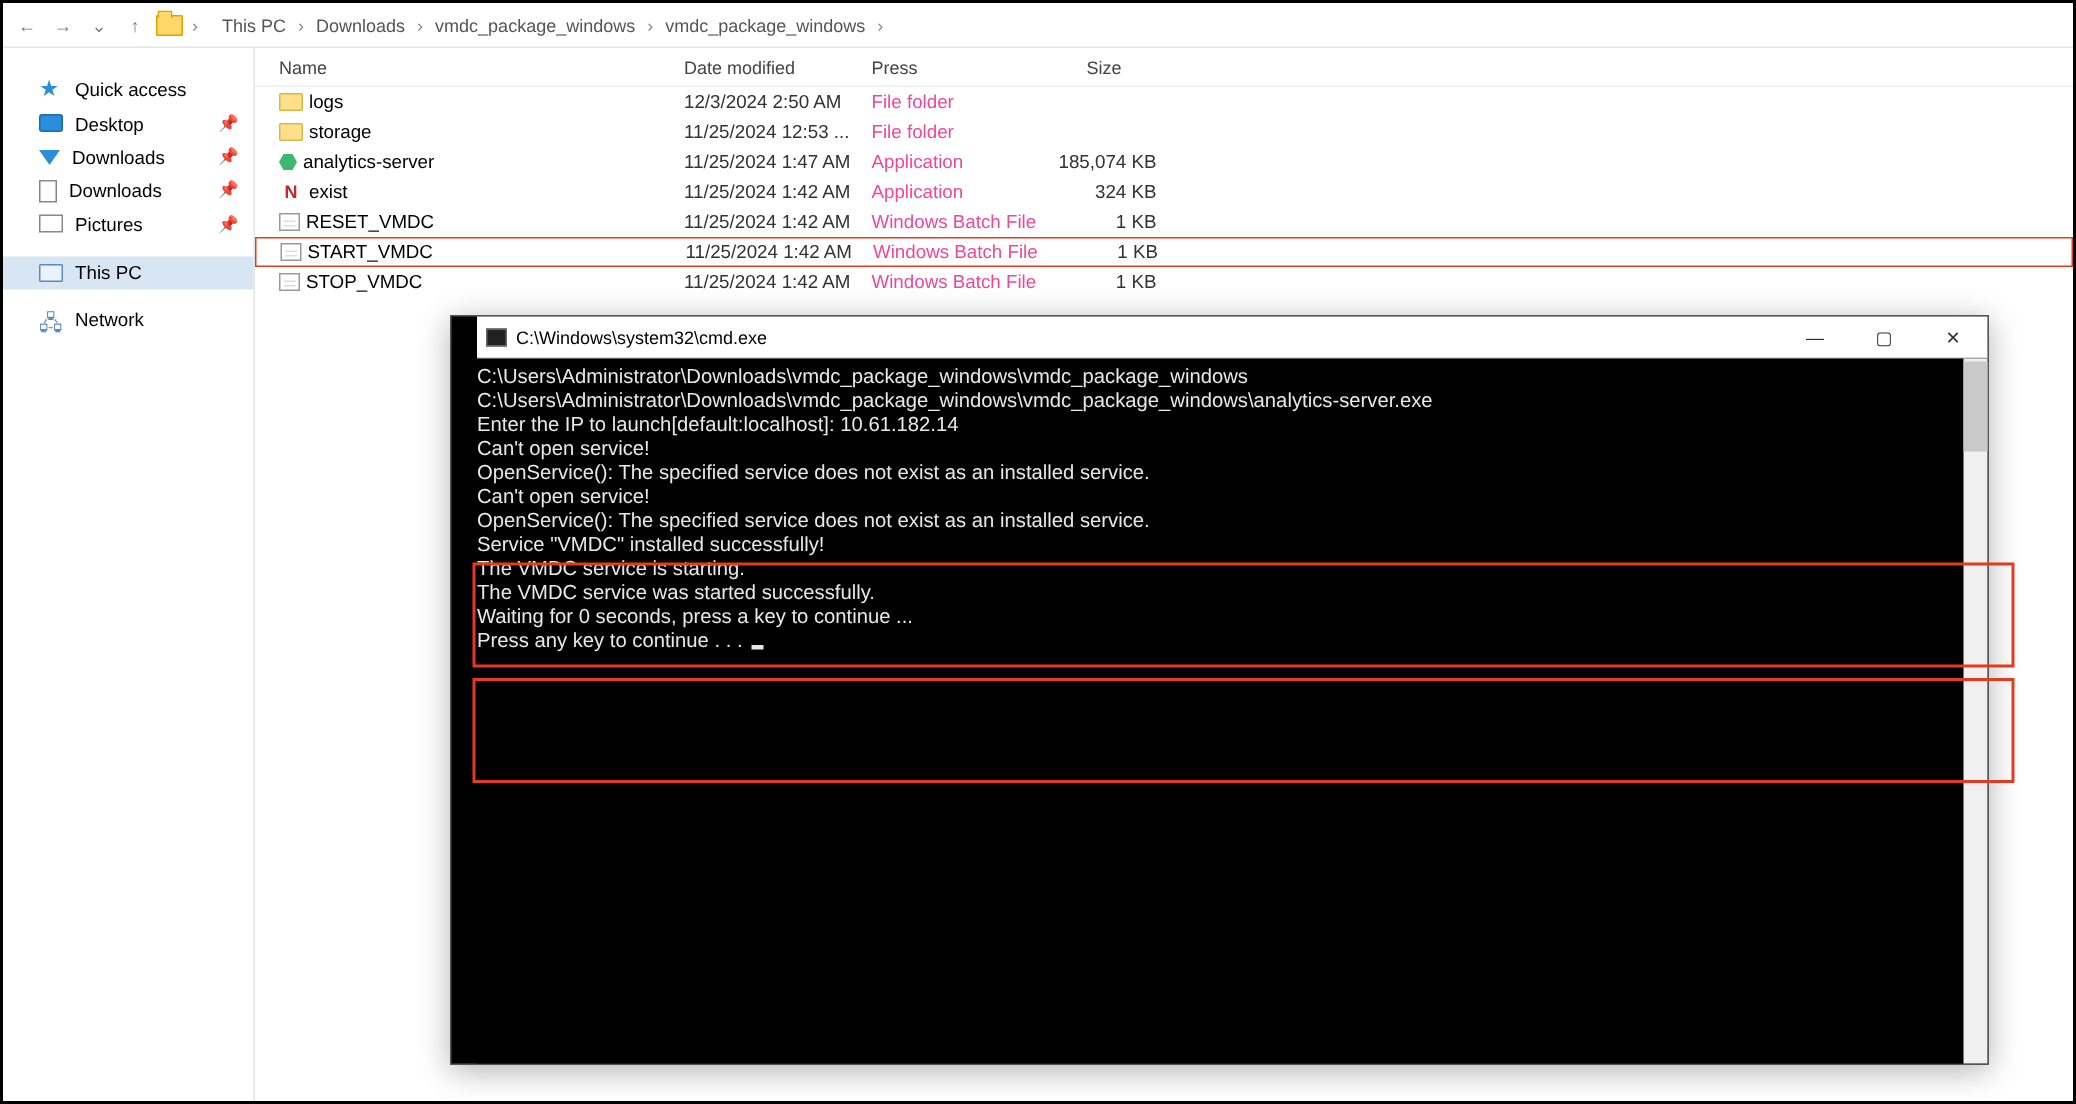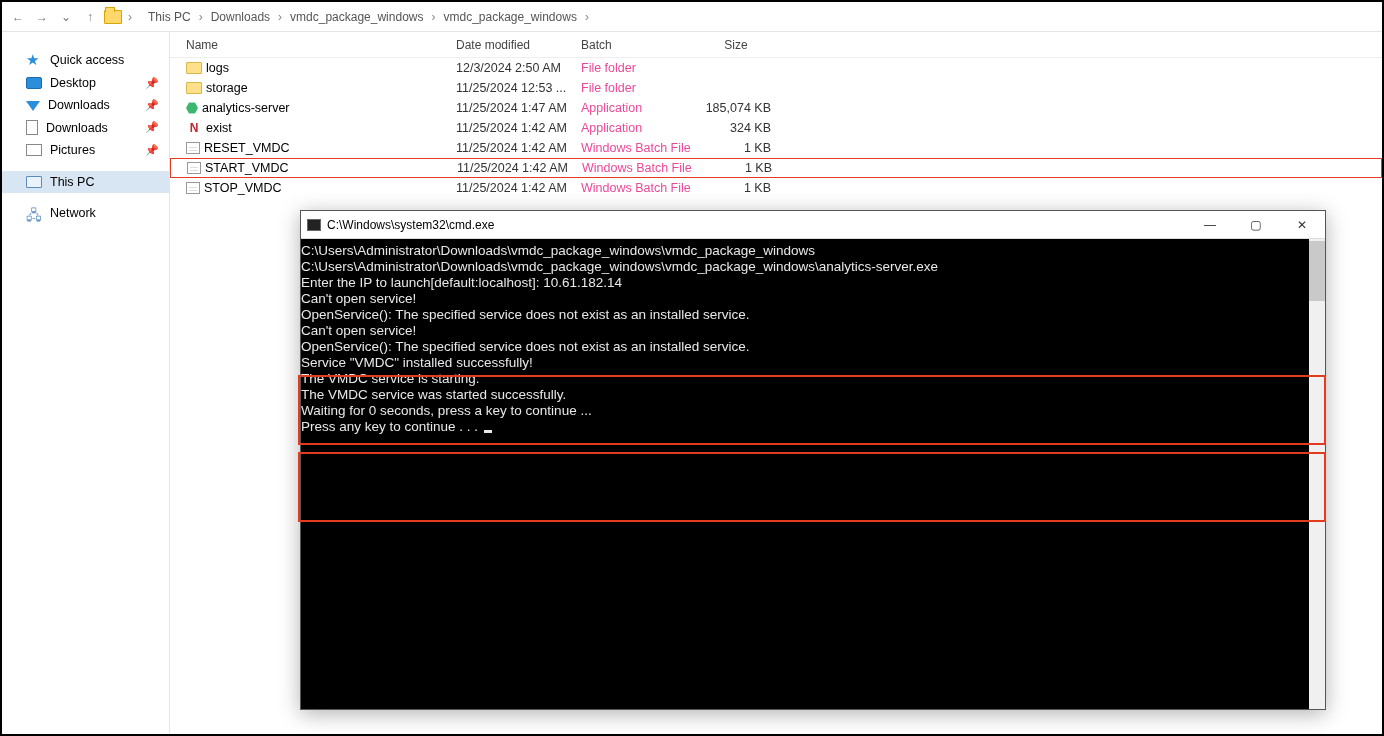--- a/index.html
+++ b/index.html
@@ -10,21 +10,21 @@
   .nav-btn { width:20px; height:20px; display:flex; align-items:center; justify-content:center; color:#777; }
   .folder-icon { width:18px; height:14px; background:#ffd76a; border:1px solid #d9a500; border-radius:1px; position:relative; }
   .folder-icon:before { content:""; position:absolute; top:-4px; left:0; width:8px; height:4px; background:#ffd76a; border:1px solid #d9a500; border-bottom:none; border-radius:1px 1px 0 0; }
   .crumbs { display:flex; align-items:center; gap:2px; margin-left:6px; }
   .crumb { padding:2px 4px; }
   .crumb-sep { color:#888; padding:0 2px; }
 
   
   .main { display:flex; height:calc(100% - 30px); }
   .sidebar { width:168px; border-right:1px solid #e5e5e5; padding-top:8px; font-size:12.5px; }
-  .side-item { display:flex; align-items:center; gap:8px; padding:4px 10px 4px 24px; position:relative; }
+  .side-item { display:flex; gap:8px; padding:4px 10px 4px 24px; position:relative; }
   .side-item .pin { position:absolute; right:10px; color:#9aa; font-size:11px; }
   .side-item.selected { background:#d8e6f3; }
   .side-group { padding:4px 10px 4px 24px; display:flex; align-items:center; gap:8px; margin-top:8px; }
   .ic { width:16px; height:16px; display:inline-block; }
   .ic-star { color:#2a8edb; font-size:15px; line-height:1; }
   .ic-desktop { width:16px; height:12px; background:#2a8edb; border:1px solid #1a6bb0; border-radius:2px; }
   .ic-downloads { width:0; height:0; border-left:7px solid transparent; border-right:7px solid transparent; border-top:10px solid #2a8edb; margin-top:2px;}
   .ic-docs { width:12px; height:15px; background:#fff; border:1px solid #888; position:relative; }
   .ic-pics { width:16px; height:12px; background:#fff; border:1px solid #888; position:relative; }
   .ic-thispc { width:16px; height:12px; background:#eaf3fb; border:1px solid #5a8bbf; border-radius:1px; }
@@ -121,21 +121,21 @@
     <div class="side-group side-item" style="padding-left:24px">
       <span class="ic ic-network">🖧</span>
       <span>Network</span>
     </div>
   </div>
 
   <div class="content">
     <div class="col-headers">
       <div class="col-name">Name</div>
       <div class="col-date">Date modified</div>
-      <div class="col-type">Batch</div>
+      <div class="col-type">Press</div>
       <div class="col-size">Size</div>
     </div>
     <div class="rows" id="rows">
         <div class="row">
           <div class="c-name">
             <span class="fic fic-folder"></span>
             <span>logs</span>
           </div>
           <div class="c-date">12/3/2024 2:50 AM</div>
           <div class="c-type">File folder</div>
@@ -190,21 +190,21 @@
           <div class="c-name">
             <span class="fic fic-bat"></span>
             <span>STOP_VMDC</span>
           </div>
           <div class="c-date">11/25/2024 1:42 AM</div>
           <div class="c-type">Windows Batch File</div>
           <div class="c-size">1 KB</div>
         </div>
       </div>
 
-    <div class="cmd-window" style="left:130px; top:178px;">
+    <div class="cmd-window" style="left:130px; top:178px;padding-left:17px;">
       <div class="cmd-title">
         <span class="ticon"></span>
         <span>C:\Windows\system32\cmd.exe</span>
         <div class="cmd-ctrls">
           <div>—</div>
           <div>▢</div>
           <div>✕</div>
         </div>
       </div>
       <div class="cmd-body">

